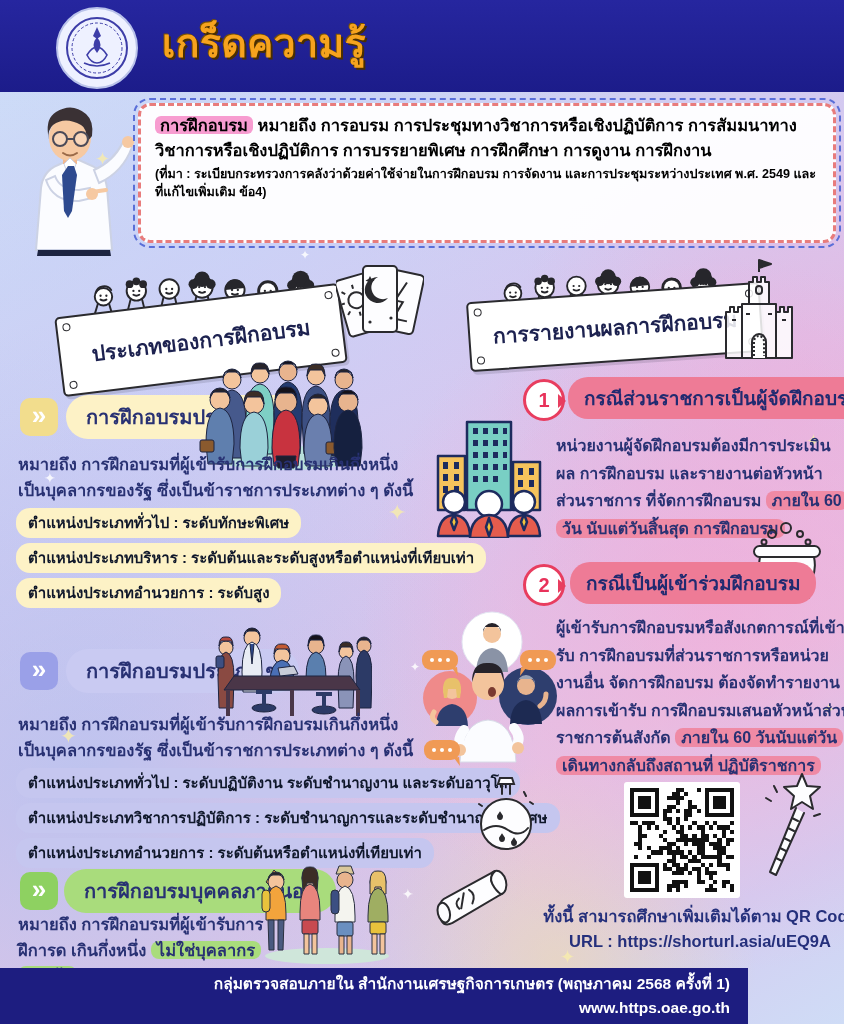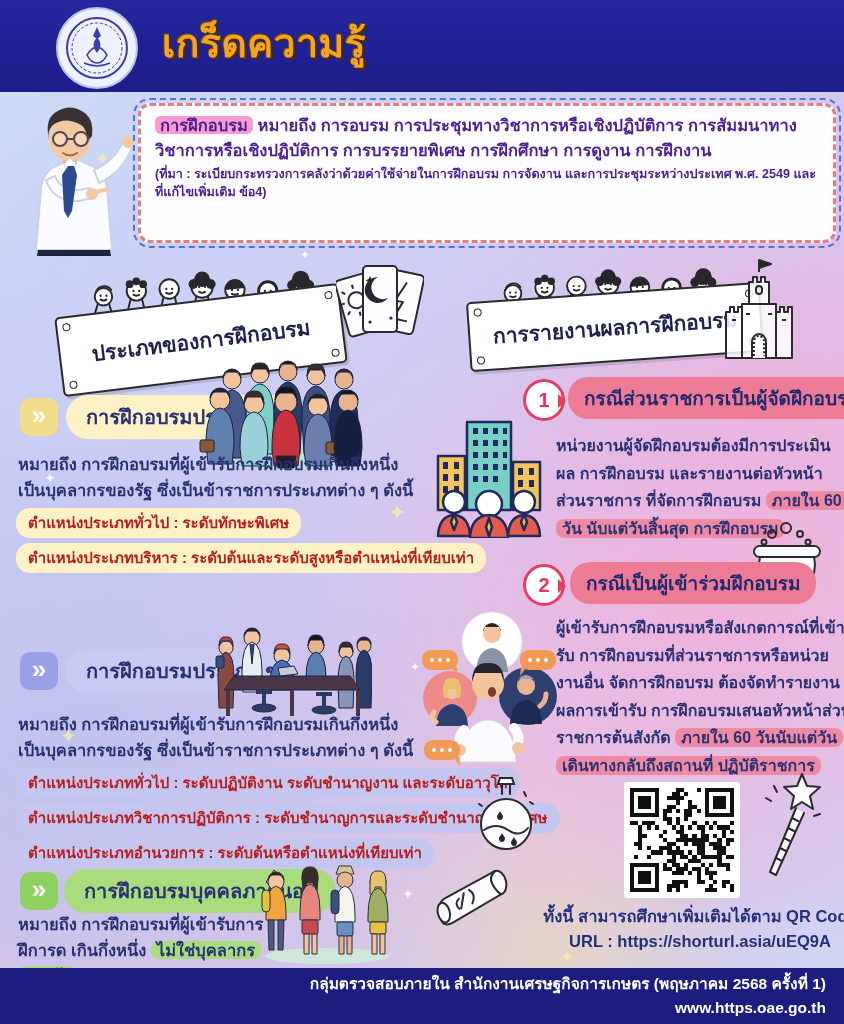--- a/index.html
+++ b/index.html
@@ -17,54 +17,54 @@
   .abs{position:absolute;}
   
   .header{left:0;top:0;width:844px;height:92px;background:linear-gradient(#26269f,#1c1c8a);}
   .logo{left:56px;top:7px;width:78px;height:78px;border-radius:50%;background:#eef1ff;border:2px solid #b9c2ea;display:flex;align-items:center;justify-content:center;}
   .brand{left:162px;top:12px;font-size:39px;font-weight:800;color:#f6a31e;letter-spacing:.5px;
          text-shadow:2px 2px 0 #4a2f00,-1px -1px 0 #7a5200;}
   .headline{left:328px;top:30px;font-size:24px;font-weight:700;color:#ffffff;}
   
   .intro-box{left:138px;top:103px;width:664px;height:120px;background:rgba(255,255,255,.95);
     border:3px dashed #e87c7c;outline:2px dashed #5a6fd8;outline-offset:3px;border-radius:12px;
-    padding:7px 14px;color:#4c1d95;font-size:16.5px;font-weight:600;line-height:1.5;}
+    padding:7px 14px;color:#000000;font-size:16.5px;font-weight:600;line-height:1.5;}
   .intro-box p{margin:0 0 2px 0;}
   .intro-source{font-size:12.6px;font-weight:600;margin-top:3px;}
   .hl-pink{background:#f79cd0;border-radius:6px;padding:0 5px;-webkit-box-decoration-break:clone;box-decoration-break:clone;}
   .u-bold{font-weight:800;text-decoration:underline;}
   
   
   .sign{background:#ffffff;border:2.5px solid #2a2a2e;border-radius:5px;display:flex;align-items:center;justify-content:center;box-shadow:2px 3px 0 rgba(40,40,60,.15);}
   .sign .bolt{position:absolute;width:6px;height:6px;border-radius:50%;border:1.5px solid #2a2a2e;background:#fff;}
   .sign-text{font-size:21px;font-weight:800;color:#1d2250;white-space:nowrap;}
   .sign-left{left:58px;top:300px;width:282px;height:76px;transform:rotate(-7deg);}
   .sign-right{left:468px;top:292px;width:290px;height:66px;transform:rotate(-4deg);}
   
   .chev{width:38px;height:38px;border-radius:10px;display:flex;align-items:center;justify-content:center;color:#fff;font-size:26px;font-weight:800;line-height:1;padding-bottom:4px;box-sizing:border-box;}
   .chev::before{content:"»";}
   .pill-title{padding:6px 20px;border-radius:24px;font-size:20px;font-weight:800;color:#283173;white-space:nowrap;display:inline-block;}
   .c-yellow{background:#f2dd8d;} .p-yellow{background:#fdf2c6;}
   .c-peri{background:#9aa0e8;}   .p-peri{background:#c9caf2;}
   .c-green{background:#8ed161;}  .p-green{background:#a9dc7c;}
   .desc{font-size:16.5px;font-weight:700;color:#283173;line-height:1.55;}
-  .item{display:table;margin-bottom:5px;padding:3px 12px;border-radius:14px;font-size:15px;font-weight:800;color:#b91c1c;white-space:nowrap;}
+  .item{display:table;margin-bottom:5px;padding:3px 12px;border-radius:14px;font-size:15px;font-weight:800;color:#0f172a;white-space:nowrap;}
   .i-yellow{background:#fdf2c6;} .i-peri{background:#c5c6ef;}
   .hl-green{background:#a9dc7c;border-radius:8px;padding:0 6px;-webkit-box-decoration-break:clone;box-decoration-break:clone;}
   
   .badge{width:36px;height:36px;border-radius:50%;background:#fff;border:3px solid #e83d5f;color:#e8325a;
     font-size:20px;font-weight:800;display:flex;align-items:center;justify-content:center;}
   .badge::after{content:"";position:absolute;right:-11px;top:12px;border:7px solid transparent;border-left:8px solid #e83d5f;}
   .case-pill{padding:6px 16px;border-radius:20px;background:#ee7b96;font-size:19px;font-weight:800;color:#202a70;white-space:nowrap;display:inline-block;}
   .case-body{font-size:16px;font-weight:700;color:#283173;line-height:1.72;}
   .hl-rose{background:#ef8aa5;border-radius:8px;padding:1px 6px;-webkit-box-decoration-break:clone;box-decoration-break:clone;}
   .qr-box{width:104px;height:104px;background:#ffffff;padding:6px;border-radius:3px;}
   .qr-note{font-size:16.5px;font-weight:700;color:#25307c;text-align:center;width:360px;}
   
-  .footer{left:0;top:968px;width:844px;height:56px;background:#1d1d80;display:flex;flex-direction:column;align-items:flex-end;justify-content:center;padding-right:18px;box-sizing:border-box;}
+  .footer{left:0;top:968px;width:748px;height:56px;background:#1d1d80;display:flex;flex-direction:column;align-items:flex-end;justify-content:center;padding-right:18px;box-sizing:border-box;}
   .footer div{color:#fff;font-size:15.5px;font-weight:600;line-height:1.55;}
   
   .sp{position:absolute;pointer-events:none;opacity:.85;}
   .sp::before{content:"✦";}
   .sp-w{color:#ffffff;} .sp-y{color:#f7ecae;}
 </style>
 </head>
 <body>
 
 <div class="canvas">
@@ -319,20 +319,21 @@
           <path d="M136,100 q0,-36 14,-38 q14,2 14,38 l-2,18 h-24 z" fill="#15203f"></path>
         </g>
     </g>
   </svg>
 
   <div class="abs desc" style="left:18px;top:452px;width:408px;">หมายถึง การฝึกอบรมที่ผู้เข้ารับการฝึกอบรมเกินกึ่งหนึ่ง เป็นบุคลากรของรัฐ ซึ่งเป็นข้าราชการประเภทต่าง ๆ ดังนี้</div>
 
   <div class="abs" style="left:16px;top:508px;">
     <div class="item i-yellow">ตำแหน่งประเภททั่วไป : ระดับทักษะพิเศษ</div>
     <div class="item i-yellow">ตำแหน่งประเภทบริหาร : ระดับต้นและระดับสูงหรือตำแหน่งที่เทียบเท่า</div>
+    <div class="item i-yellow">ตำแหน่งประเภทอำนวยการ : ระดับสูง</div>
   </div>
 
   <div class="abs chev c-peri" style="left:20px;top:652px;"></div>
   <div class="abs pill-title p-peri" style="left:66px;top:649px;">การฝึกอบรมประเภท ข</div>
 
   <svg class="abs" style="left:212px;top:612px;" width="160" height="112" viewBox="0 0 160 112">
     <g stroke="#1d2440" stroke-width="1">
       <g>
           <circle cx="14" cy="36" r="7" fill="#f3c49c"></circle>
           <path d="M7,34 q0,-10 7,-9 q7,-1 7,9 l-2,-5 h-10 z" fill="#b5493f"></path>

